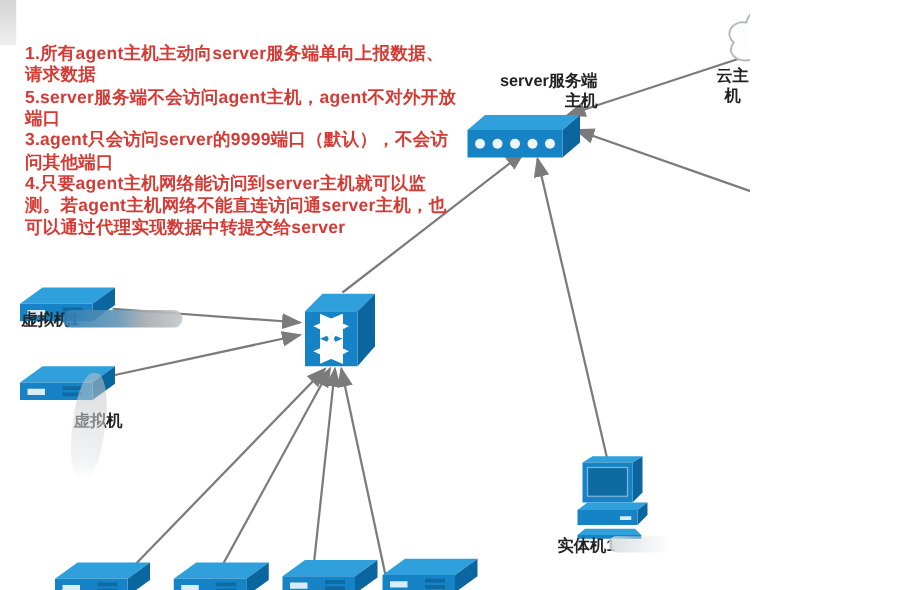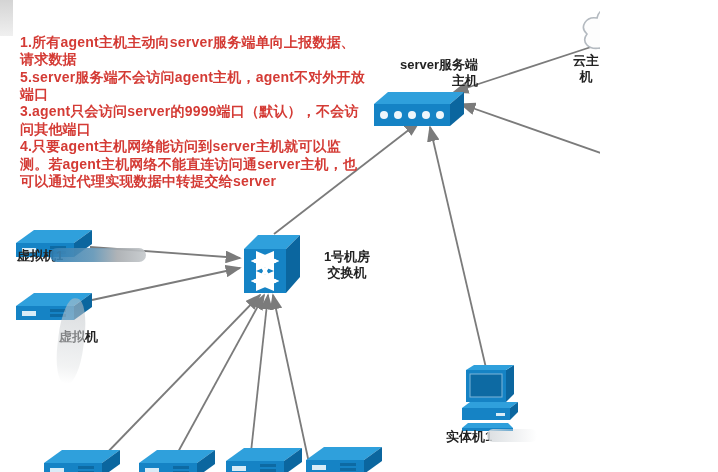--- a/index.html
+++ b/index.html
@@ -115,22 +115,20 @@
           <path d="M0,0 L7,3 L0,6 Z" fill="#ffffff"></path>
         </marker>
       </defs>
       <polygon class="f-top" points="2,18 16,4 58,4 44,18"></polygon>
       <polygon class="f-side" points="44,18 58,4 58,46 44,62"></polygon>
       <rect class="f-front" x="2" y="18" width="42" height="44"></rect>
       <polyline class="sw-arrow" points="12,30 17,30 29,50 34,50" marker-start="url(#arrW)" marker-end="url(#arrW)"></polyline>
       <polyline class="sw-arrow" points="12,50 17,50 29,30 34,30" marker-start="url(#arrW)" marker-end="url(#arrW)"></polyline>
     </svg>
   </div>
-  <div class="nlabel left" style="left:315px;top:249px;width:64px;">1号机房
-交换机</div>
 
   <div class="node" style="left:14px;top:226px;">
     <svg width="80" height="38" viewBox="0 0 80 38">
       <polygon class="f-top" points="2,17 20,4 78,4 60,17"></polygon>
       <polygon class="f-side" points="60,17 78,4 78,18 60,31"></polygon>
       <rect class="f-front" x="2" y="17" width="58" height="14"></rect>
       <rect class="f-slot" x="8" y="22" width="14" height="5"></rect>
       <rect class="f-strip" x="36" y="20" width="16" height="3"></rect>
       <rect class="f-strip" x="36" y="25" width="16" height="3"></rect>
     </svg>

